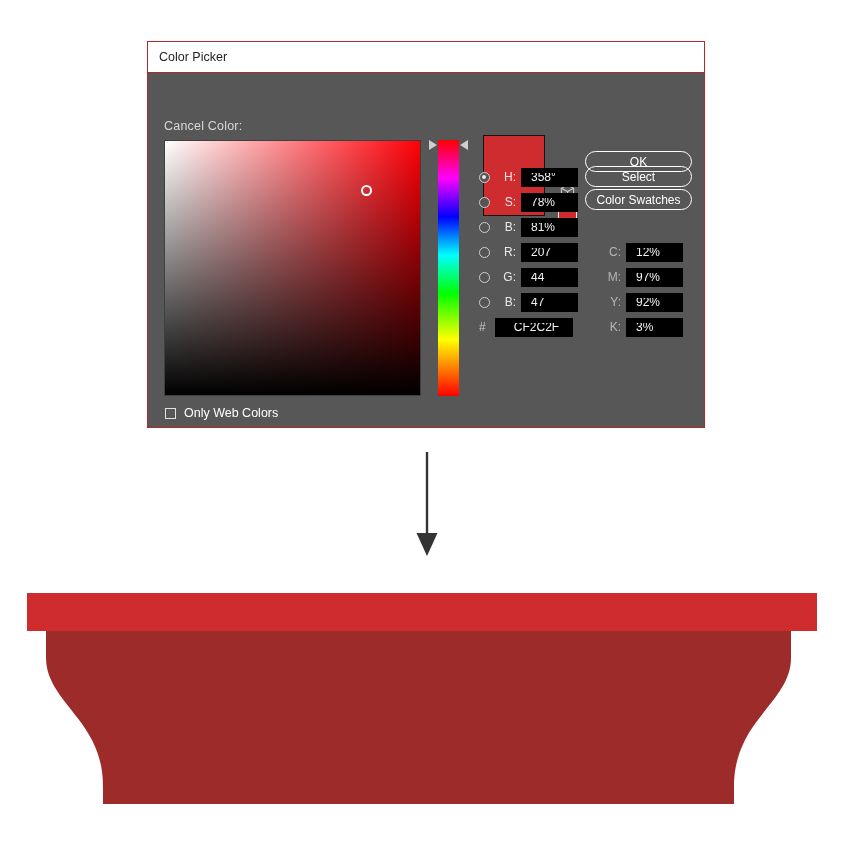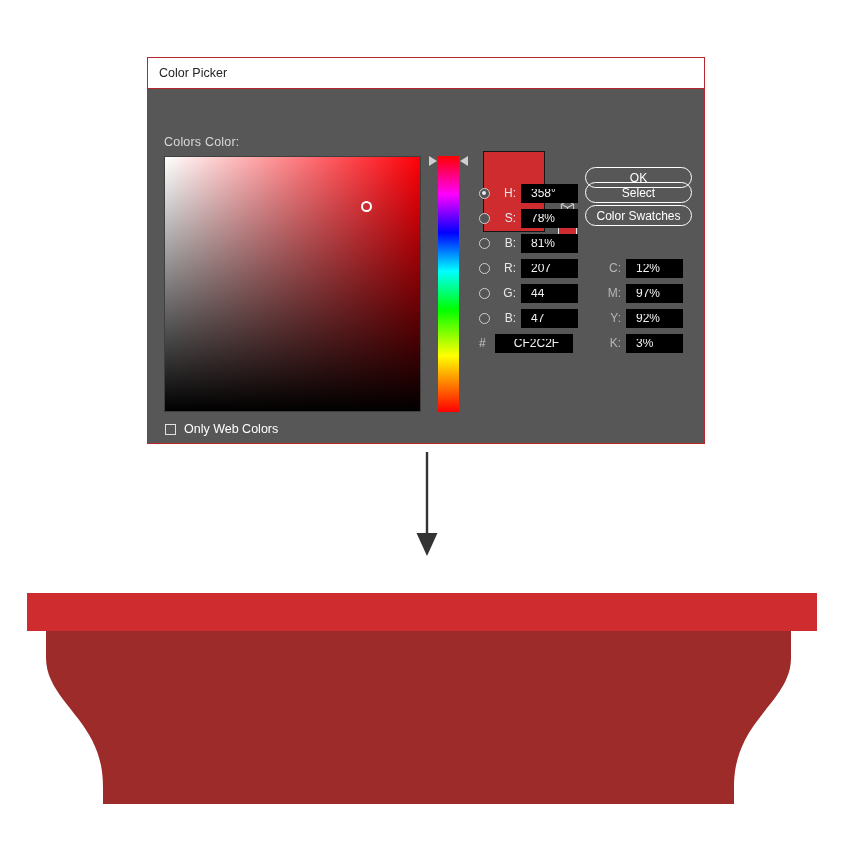--- a/index.html
+++ b/index.html
@@ -18,21 +18,20 @@
   
   #color-picker-dialog {
     position: absolute;
     left: 147px;
     top: 41px;
     width: 558px;
     height: 387px;
     border: 1px solid #b3272d;
     box-sizing: border-box;
     background: #575757;
-    margin-top: 16px;
   }
   #dialog-titlebar {
     height: 31px;
     background: #ffffff;
     border-bottom: 1px solid #b3272d;
     box-sizing: border-box;
     display: flex;
     align-items: center;
     padding-left: 11px;
   }
@@ -280,21 +279,21 @@
 <body>
 
 <div id="color-picker-dialog">
 
   <div id="dialog-titlebar">
     <span id="dialog-title">Color Picker</span>
   </div>
 
   <div id="dialog-body">
 
-    <div id="select-color-label">Colors Color:</div>
+    <div id="select-color-label">Cancel Color:</div>
 
     <div id="sv-field">
       <div id="sv-cursor"></div>
     </div>
 
     <div id="hue-slider-wrap">
       <div id="hue-slider"></div>
       <div class="hue-marker" id="hue-marker-left"></div>
       <div class="hue-marker" id="hue-marker-right"></div>
     </div>

